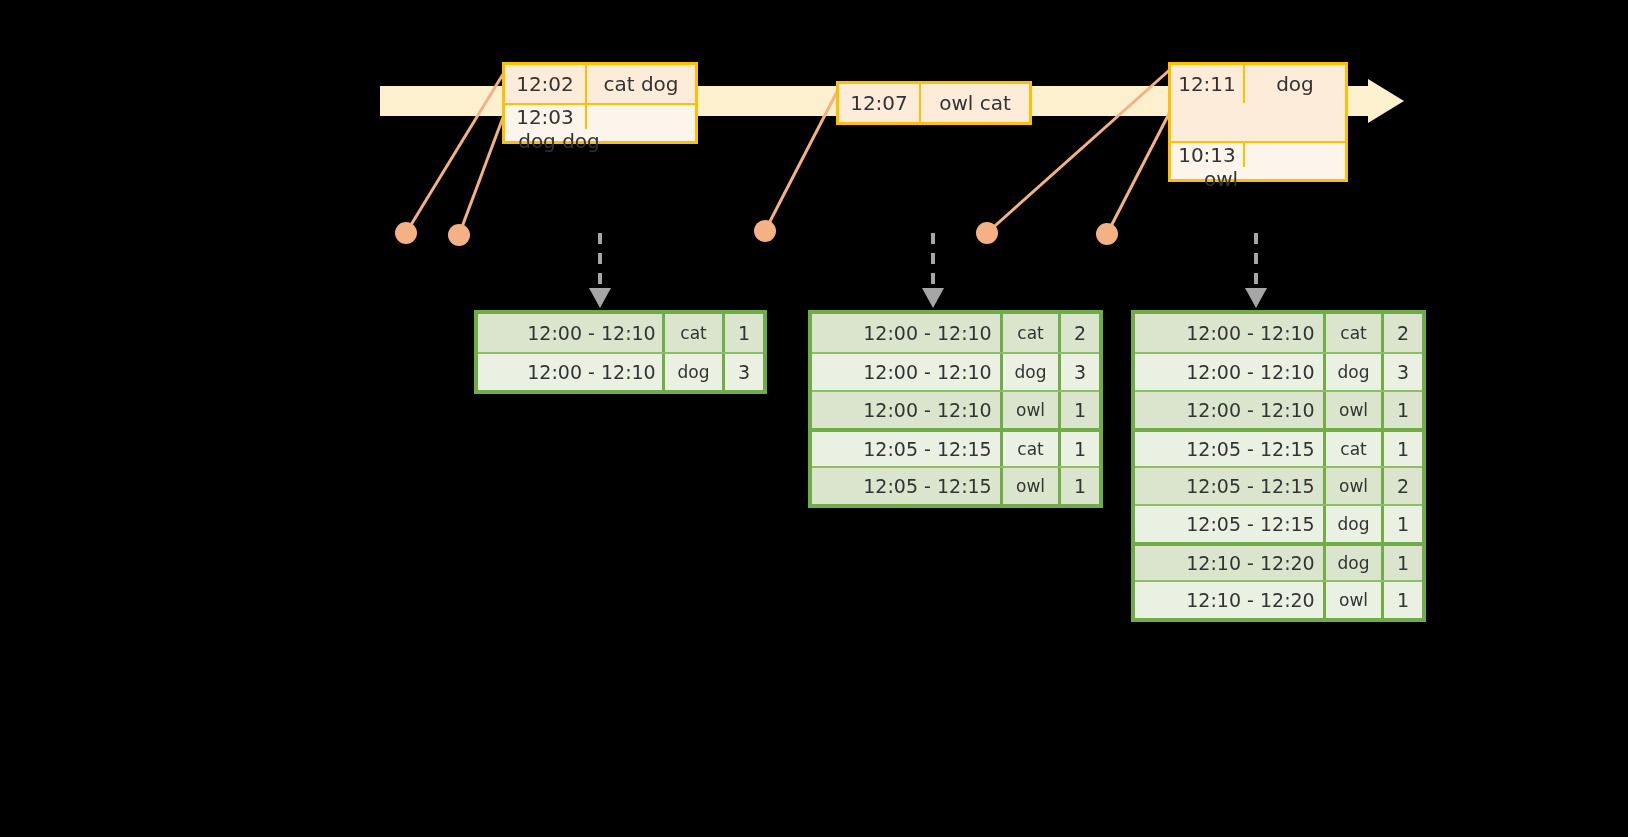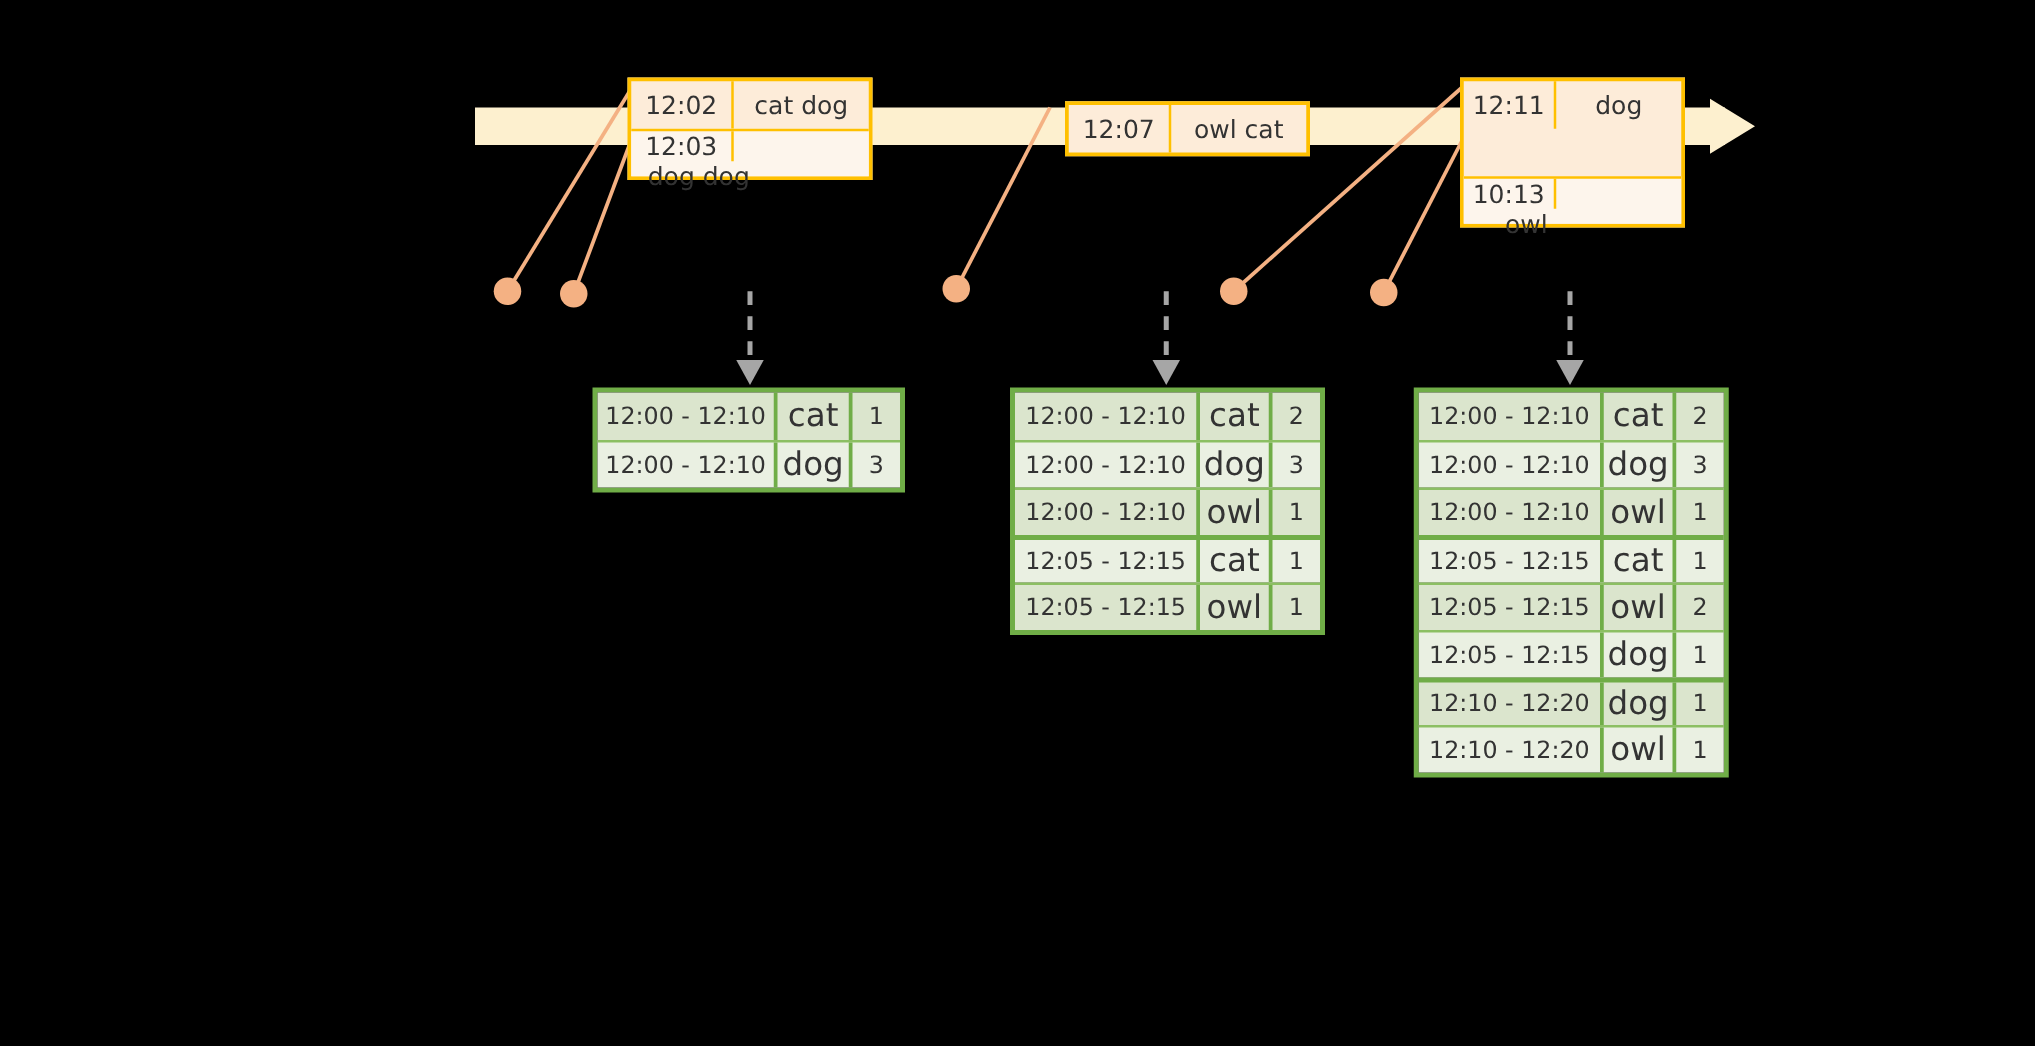--- a/index.html
+++ b/index.html
@@ -56,21 +56,21 @@
   }
   .event-val {
     display: flex; align-items: center; justify-content: center;
     font-size: 20px; color: #333333;
   }
 
   #event-box-1 { left: 502px; top: 62px; }
   #event-box-1 .event-time { width: 82px; }
   #event-box-1 .event-val  { width: 108px; text-align: center; }
 
-  #event-box-2 { left: 836px; top: 81px; margin-left: 16px; }
+  #event-box-2 { left: 836px; top: 81px; }
   #event-box-2 .event-time { width: 82px; }
   #event-box-2 .event-val  { width: 108px; }
 
   #event-box-3 { left: 1168px; top: 62px; gap: 38px; }
   #event-box-3 .event-time { width: 74px; }
   #event-box-3 .event-val  { width: 100px; }
 
   
   .dot {
     position: absolute;
@@ -92,32 +92,33 @@
     position: absolute;
     border: 4px solid #70ad47;
     display: flex;
     flex-direction: column;
     z-index: 5;
   }
   .res-row {
     display: flex;
     height: 38px;
     background: #dbe5cd;
+    padding-left: 43px;
   }
   .res-row.light { background: #eaf0e2; }
   .res-row.group-sep { border-top: 4px solid #70ad47; }
   .res-row.thin-sep  { border-top: 2px solid #8cbf63; }
   .res-win {
     display: flex; align-items: center; justify-content: center;
     font-size: 19px; color: #333333;
     border-right: 3px solid #70ad47;
   }
   .res-key {
     display: flex; align-items: center; justify-content: center;
-    font-size: 26px; color: #333333;
+    font-size: 17px; color: #333333;
     border-right: 3px solid #70ad47;
   }
   .res-cnt {
     display: flex; align-items: center; justify-content: center;
     font-size: 19px; color: #333333;
   }
 
   #result-table-1 { left: 474px; top: 310px; }
   #result-table-1 .res-win { width: 144px; }
   #result-table-1 .res-key { width: 60px; }

